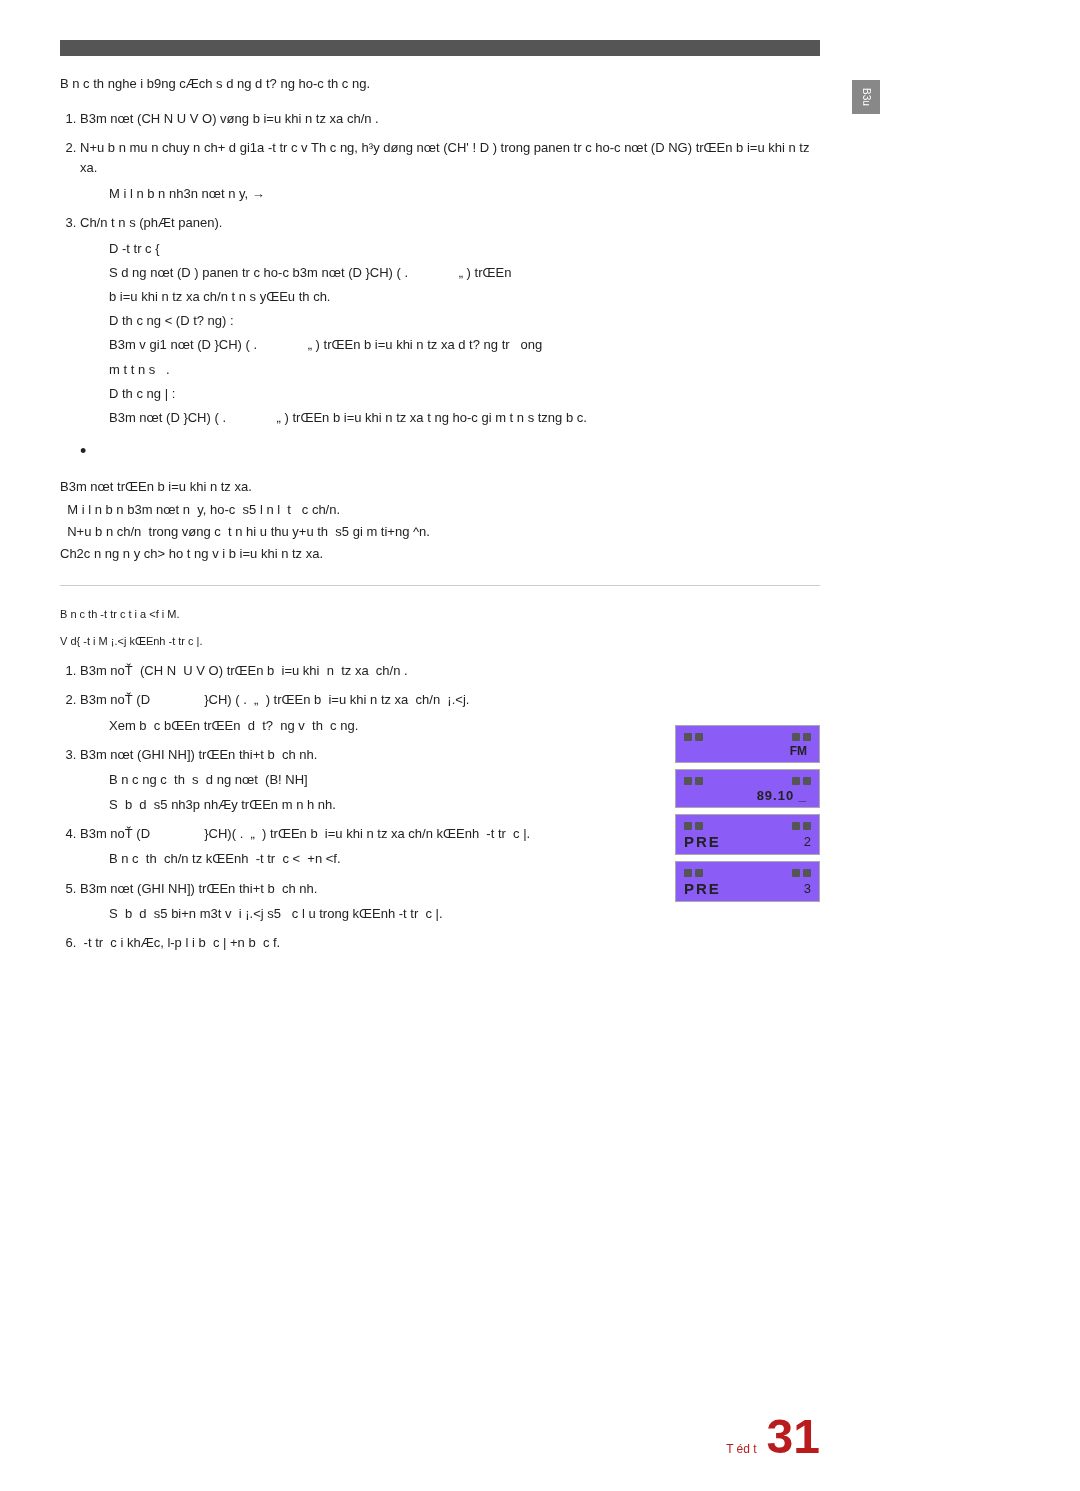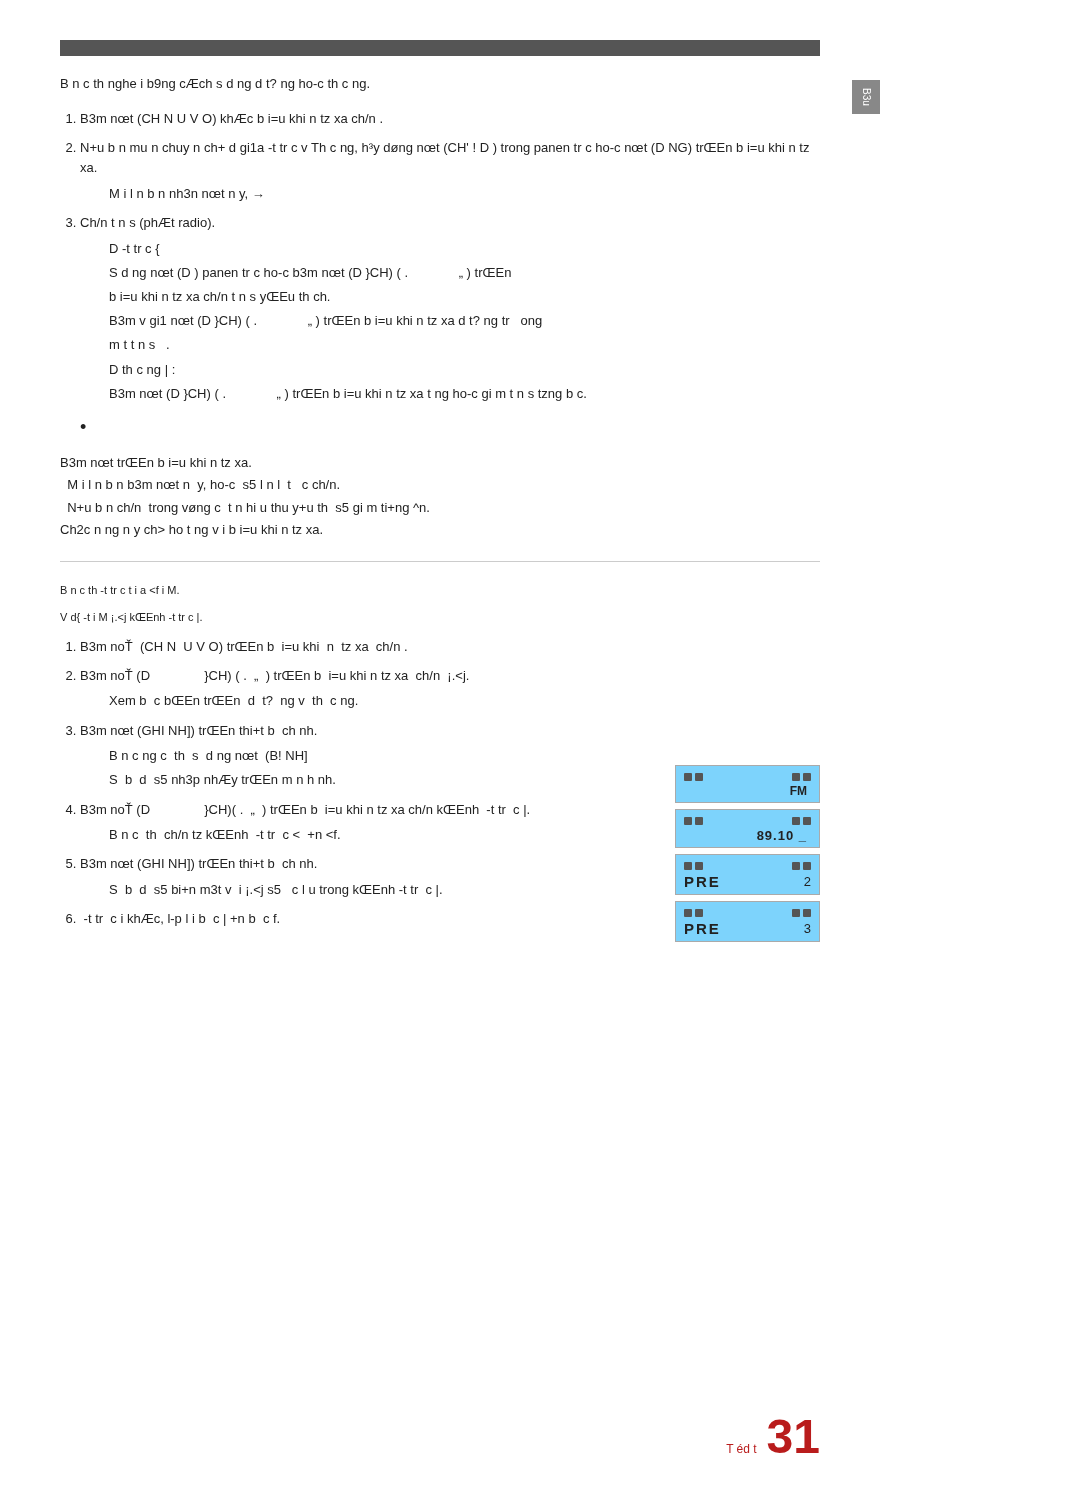--- a/index.html
+++ b/index.html
@@ -99,40 +99,40 @@
     .section2-intro {
       font-size: 11px;
       line-height: 1.6;
       margin-bottom: 10px;
     }
 
     
     .two-col {
       display: flex;
       gap: 28px;
-      align-items: flex-end;
+      align-items: center;
     }
 
     .two-col-left {
       flex: 1;
     }
 
     .two-col-right {
       display: flex;
       flex-direction: column;
       gap: 6px;
       min-width: 145px;
     }
 
     
     .fm-panel {
       border: 1px solid #aaa;
       padding: 4px 8px;
       font-size: 12px;
-      background: #7dd3fc;
+      background: #8b5cf6;
       min-width: 130px;
       position: relative;
     }
 
     .fm-dot {
       width: 8px;
       height: 8px;
       background: #555;
       border-radius: 1px;
       display: inline-block;
@@ -199,34 +199,35 @@
   <div class="right-tab">
     <span>B3u</span>
   </div>
 
   <div class="section-header-bar"></div>
 
   <p class="section-intro">B n c  th  nghe  i b9ng cÆch s  d ng d  t?  ng ho-c th  c ng.</p>
 
   <ol class="numbered-list">
     <li>
-      <span>B3m nœt  (CH N  U V O) khÆc b  i=u khi n tz xa  ch/n .</span>
+      <span>B3m nœt  (CH N  U V O) vøng b  i=u khi n tz xa  ch/n .</span>
     </li>
     <li>
       <span>N+u b n mu n chuy n ch+  d  gi1a -t tr  c v  Th  c ng, h³y døng nœt (CH'  ! D ) trong panen tr  c ho-c nœt (D NG) trŒEn b  i=u khi n tz xa.</span>
       <div class="sub-content">
         <p><span>M i l n b n nh3n nœt n  y,  →</span></p>
       </div>
     </li>
     <li>
-      <span>Ch/n t n s  (phÆt radio).</span>
+      <span>Ch/n t n s  (phÆt panen).</span>
       <div class="sub-content">
         <p>D  -t tr  c {</p>
         <p>S  d ng nœt (D )  panen tr  c ho-c b3m nœt (D }CH) ( .&nbsp;&nbsp;&nbsp;&nbsp;&nbsp;&nbsp;&nbsp;&nbsp;&nbsp;&nbsp;&nbsp;&nbsp;&nbsp;&nbsp;„  ) trŒEn</p>
         <p>b  i=u khi n tz xa  ch/n t n s  yŒEu th ch.</p>
+        <p>D  th  c ng &lt; (D  t?  ng) :</p>
         <p>B3m v  gi1 nœt (D }CH) ( .&nbsp;&nbsp;&nbsp;&nbsp;&nbsp;&nbsp;&nbsp;&nbsp;&nbsp;&nbsp;&nbsp;&nbsp;&nbsp;&nbsp;„  ) trŒEn b  i=u khi n tz xa  d  t?  ng tr&nbsp;&nbsp; ong</p>
         <p>m t t n s&nbsp;&nbsp; .</p>
         <p>D  th  c ng | :</p>
         <p>B3m nœt (D }CH) ( .&nbsp;&nbsp;&nbsp;&nbsp;&nbsp;&nbsp;&nbsp;&nbsp;&nbsp;&nbsp;&nbsp;&nbsp;&nbsp;&nbsp;„  ) trŒEn b  i=u khi n tz xa  t ng ho-c gi m t n s  tzng b  c.</p>
       </div>
     </li>
   </ol>
 
   <div class="bullet-note">
     <span>•</span>

